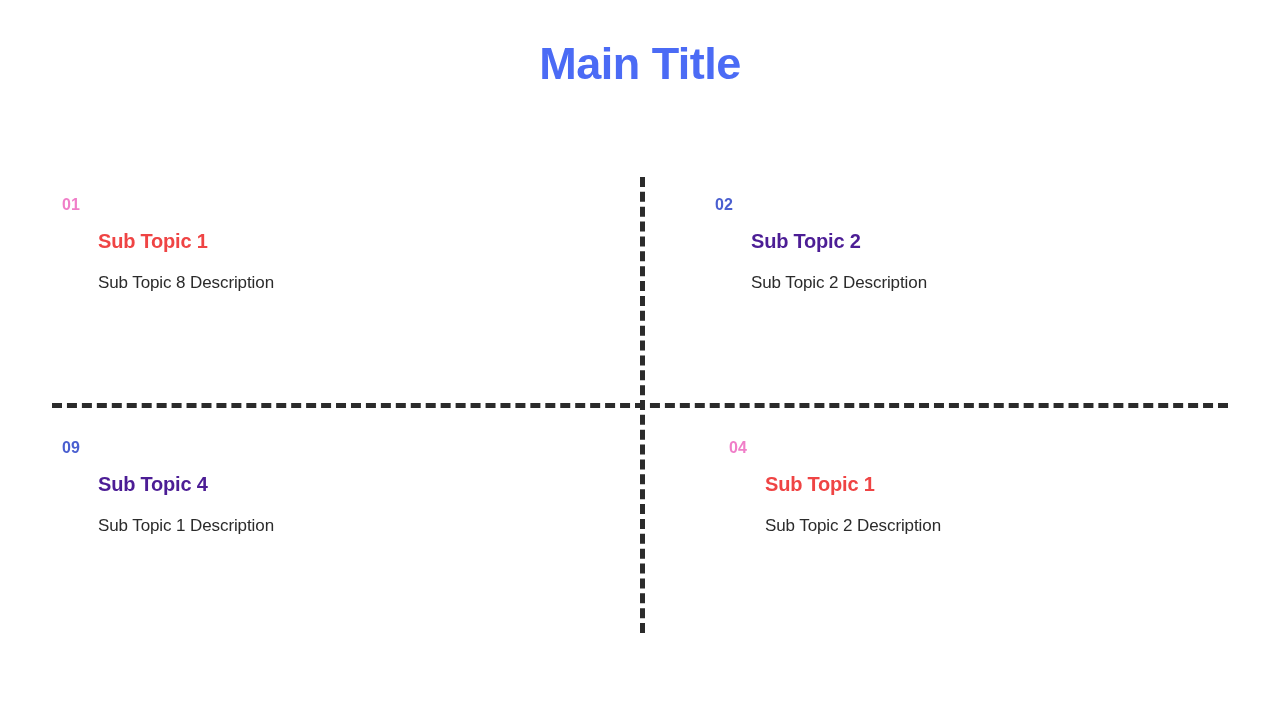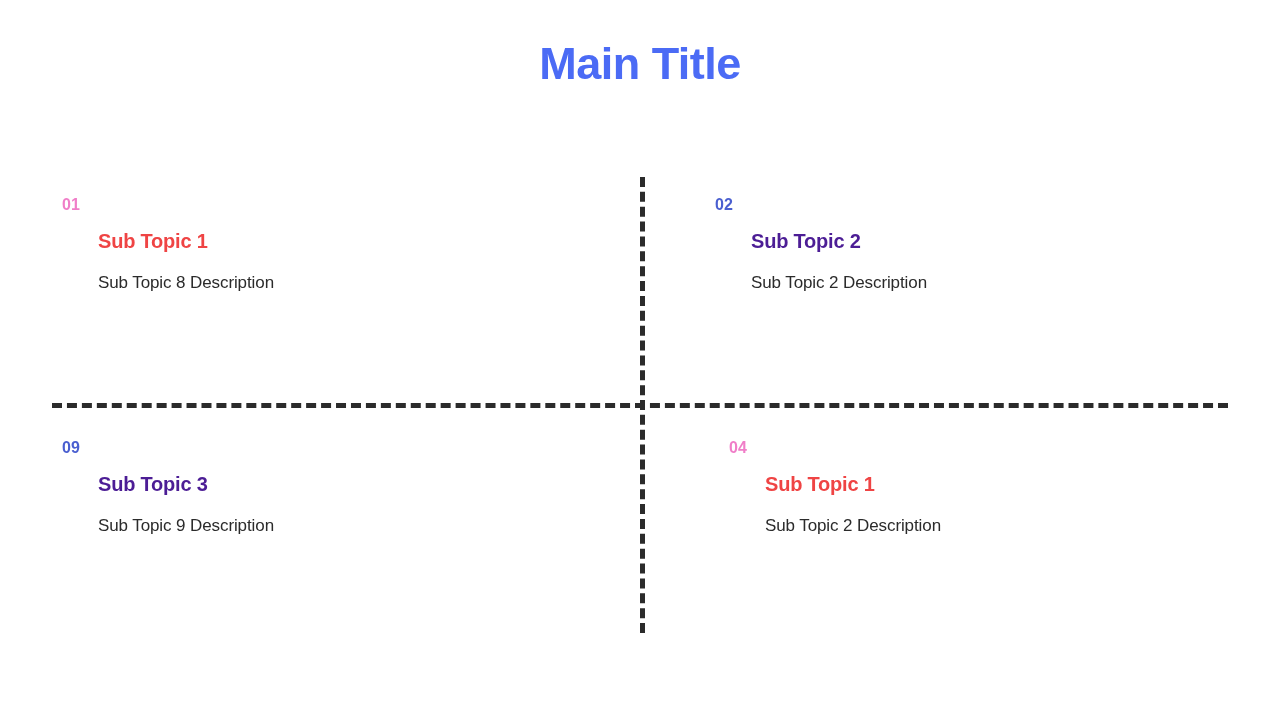--- a/index.html
+++ b/index.html
@@ -119,22 +119,22 @@
     <div class="q-number blue-deep">02</div>
     <div class="q-body">
       <div class="q-subtitle blue-bright">Sub Topic 2</div>
       <div class="q-desc">Sub Topic 2 Description</div>
     </div>
   </div>
 
   <div class="quadrant q3">
     <div class="q-number blue-deep">09</div>
     <div class="q-body">
-      <div class="q-subtitle blue-bright">Sub Topic 3</div>
-      <div class="q-desc">Sub Topic 9 Description</div>
+      <div class="q-subtitle blue-bright">Sub Topic 4</div>
+      <div class="q-desc">Sub Topic 1 Description</div>
     </div>
   </div>
 
   <div class="quadrant q4">
     <div class="q-number pink-light">04</div>
     <div class="q-body">
       <div class="q-subtitle pink-bright">Sub Topic 1</div>
       <div class="q-desc">Sub Topic 2 Description</div>
     </div>
   </div>

